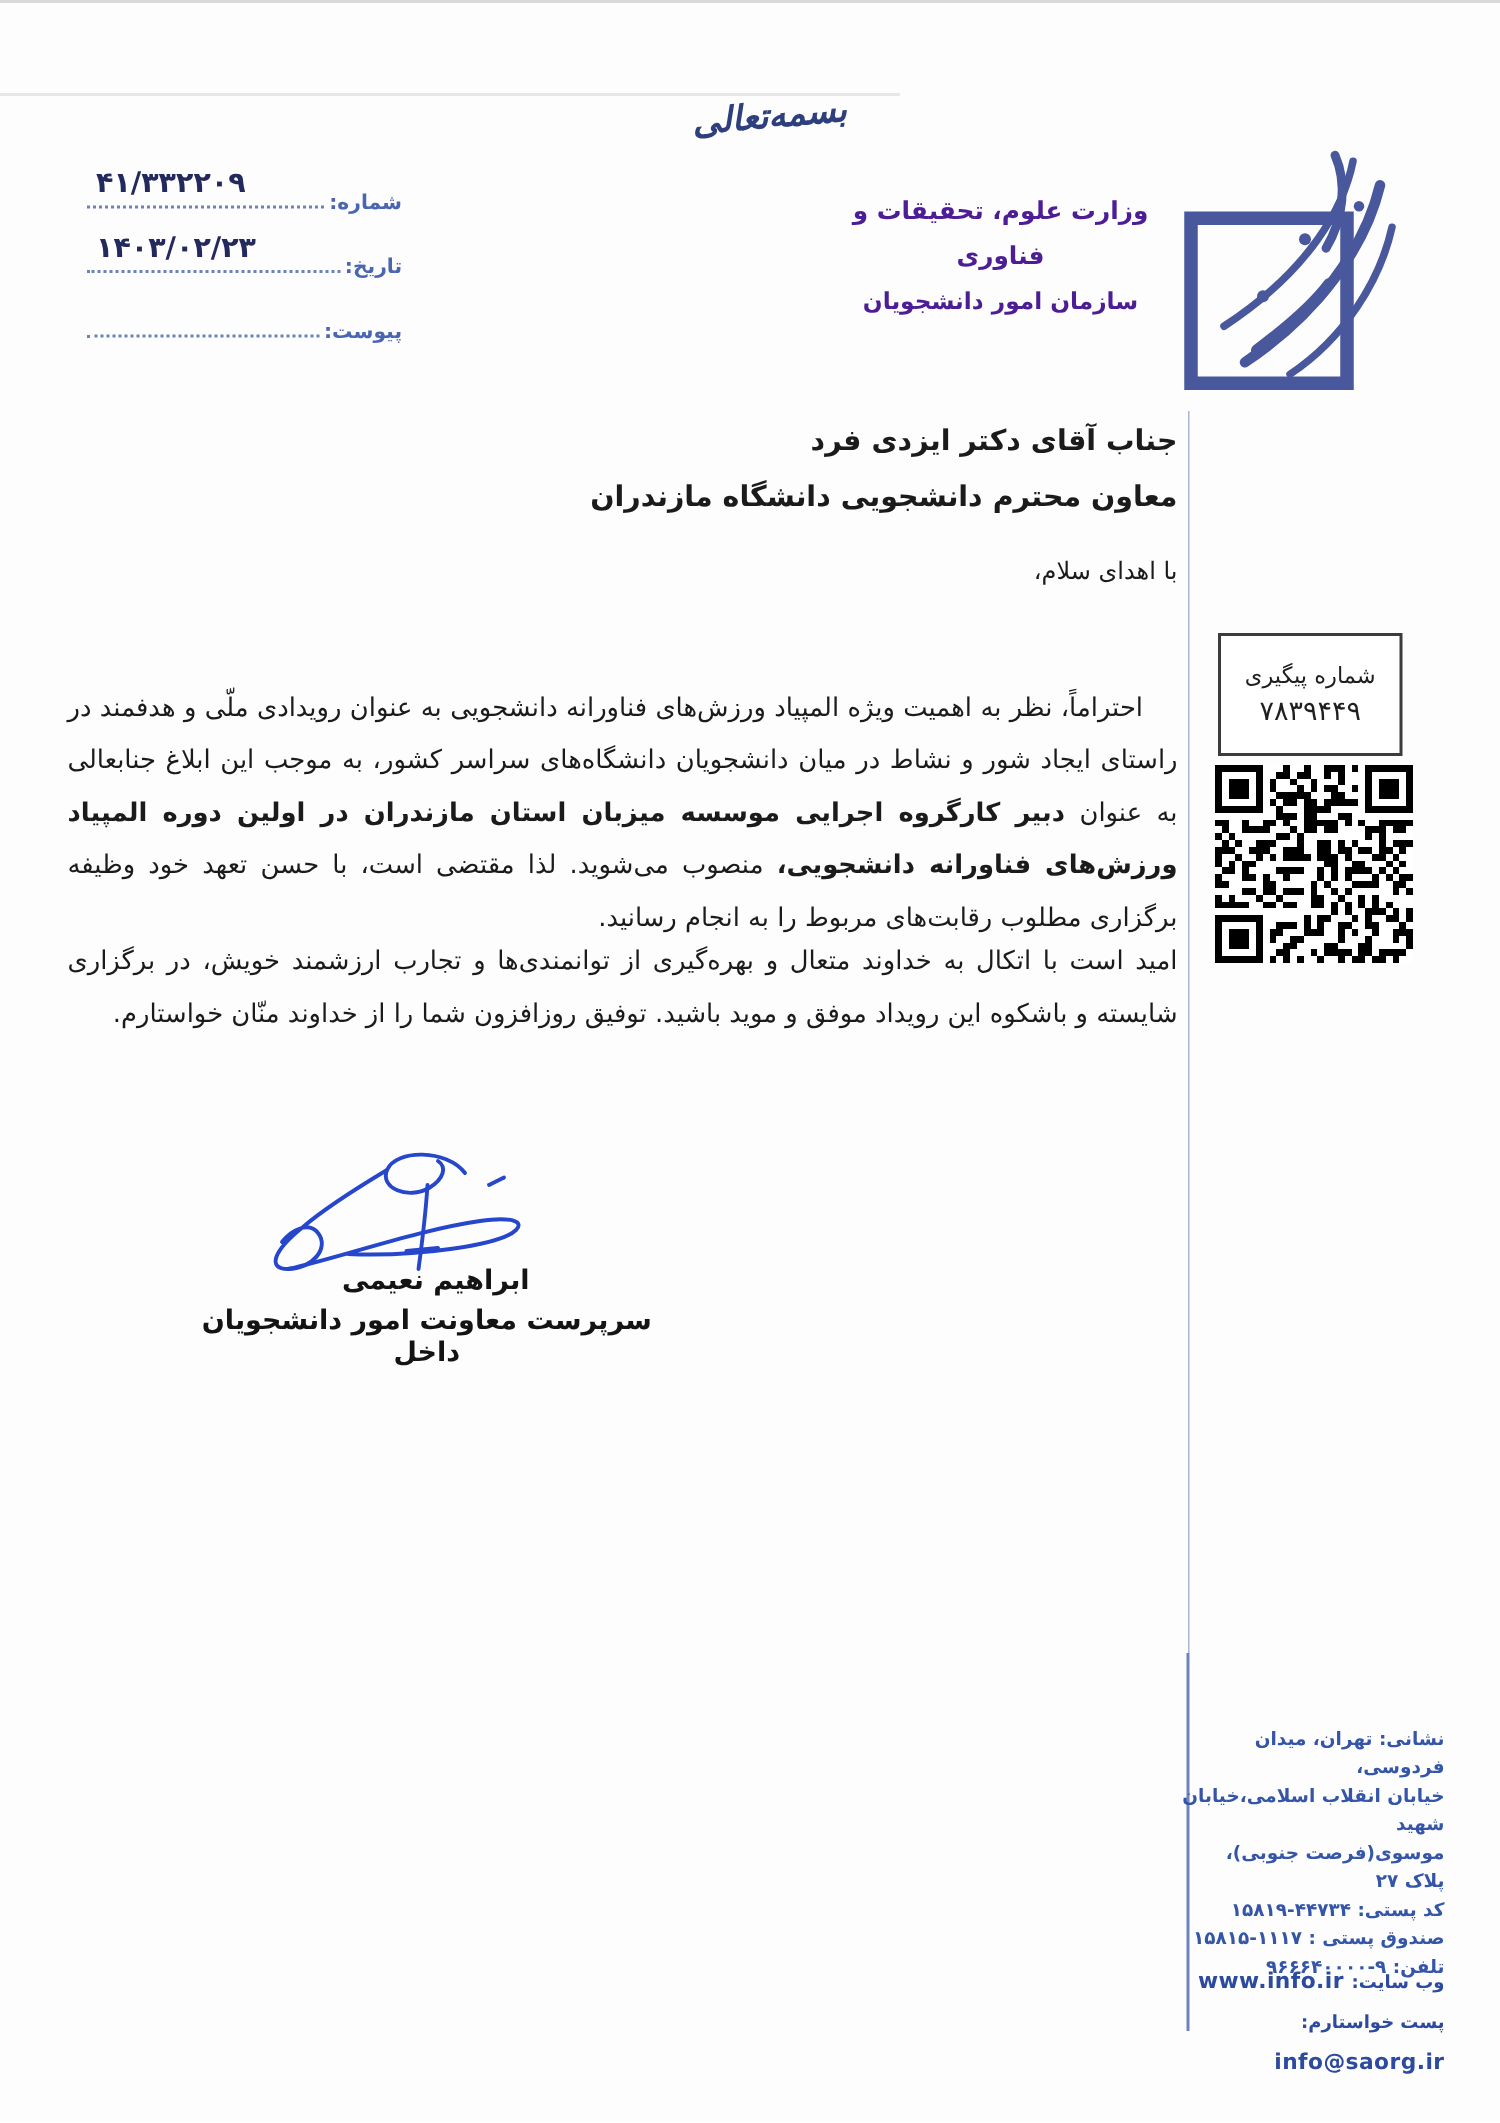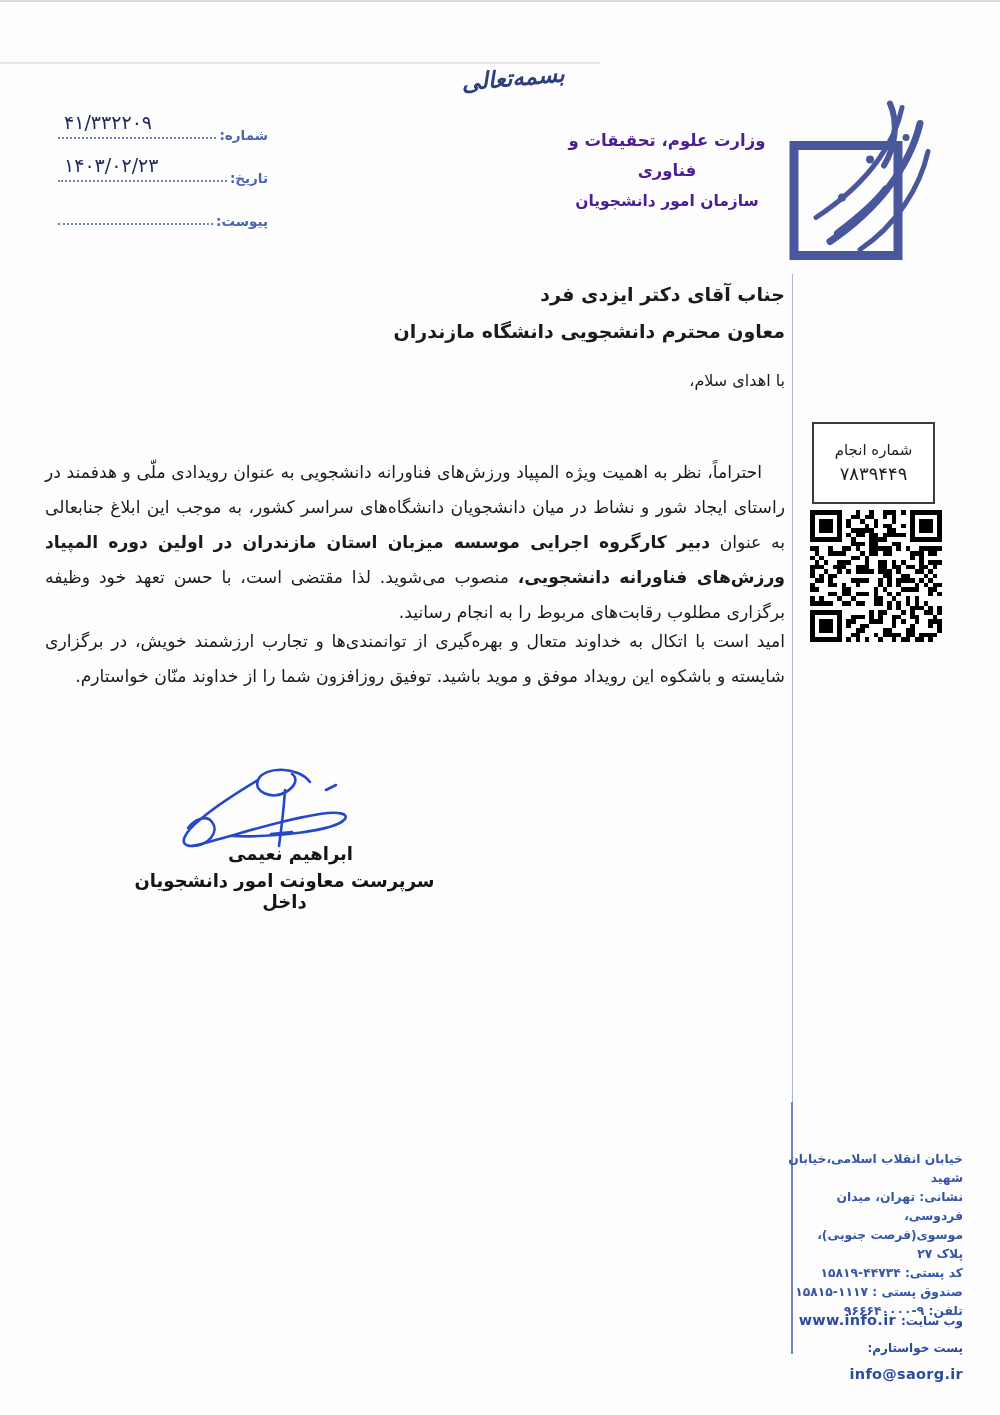--- a/index.html
+++ b/index.html
@@ -23,21 +23,21 @@
   .org-block .l2 { font-size:15.5px; font-weight:bold; line-height:30px; }
 
   .logo { position:absolute; left:778px; top:90px; width:158px; height:178px; }
 
   
   .fields { position:absolute; left:58px; top:98px; width:214px; }
   .field-row { position:relative; height:43px; display:flex; align-items:flex-end; }
   .field-label { font-size:13.5px; font-weight:600; color:#4a66b0; padding-right:4px; white-space:nowrap; }
   .field-dots { flex:1; border-bottom:2px dotted #6d82bd; margin-bottom:4px; margin-right:3px; }
   .field-value {
-    position:absolute; left:6px; bottom:10px; font-size:19px; font-weight:normal;
+    position:absolute; left:6px; bottom:10px; font-size:19px; font-weight:bold;
     color:#23295c; letter-spacing:1px; white-space:nowrap;
   }
 
   
   .vrule-top { position:absolute; left:792px; top:272px; width:1px; height:828px; background:#aab6d2; }
   .vrule-bottom { position:absolute; left:791px; top:1100px; width:2px; height:252px; background:#6d83bd; }
 
   
   .recipient { position:absolute; right:215px; top:274px; text-align:right; color:#1b1b1b; }
   .recipient .r1, .recipient .r2 { font-size:19px; font-weight:bold; line-height:37px; }
@@ -130,21 +130,21 @@
     <div class="r1">جناب آقای دکتر ایزدی فرد</div>
     <div class="r2">معاون محترم دانشجویی دانشگاه مازندران</div>
     <div class="sal">با اهدای سلام،</div>
   </div>
 
   <p class="para para1"><span>احتراماً، نظر به اهمیت ویژه المپیاد ورزش‌های فناورانه دانشجویی به عنوان رویدادی ملّی و هدفمند در راستای ایجاد شور و نشاط در میان دانشجویان دانشگاه‌های سراسر کشور، به موجب این ابلاغ جنابعالی به عنوان </span><span class="b">دبیر کارگروه اجرایی موسسه میزبان استان مازندران در اولین دوره المپیاد ورزش‌های فناورانه دانشجویی،</span><span> منصوب می‌شوید. لذا مقتضی است، با حسن تعهد خود وظیفه برگزاری مطلوب رقابت‌های مربوط را به انجام رسانید.</span></p>
 
   <p class="para para2">امید است با اتکال به خداوند متعال و بهره‌گیری از توانمندی‌ها و تجارب ارزشمند خویش، در برگزاری شایسته و باشکوه این رویداد موفق و موید باشید. توفیق روزافزون شما را از خداوند منّان خواستارم.</p>
 
   <div class="tracking-box">
-    <div class="tl">شماره انجام</div>
+    <div class="tl">شماره پیگیری</div>
     <div class="tv">۷۸۳۹۴۴۹</div>
   </div>
 
   <svg class="qr" id="qr" viewBox="0 0 29 29" shape-rendering="crispEdges">
       <rect x="0" y="0" width="29" height="29" fill="#fff"></rect>
       <rect x="10" y="0" width="1" height="1" fill="#000"></rect>
       <rect x="13" y="0" width="1" height="1" fill="#000"></rect>
       <rect x="16" y="0" width="1" height="1" fill="#000"></rect>
       <rect x="17" y="0" width="1" height="1" fill="#000"></rect>
       <rect x="18" y="0" width="1" height="1" fill="#000"></rect>
@@ -458,22 +458,22 @@
       <path d="M34,84 C70,76 120,58 162,52 C182,49 192,52 186,58 C176,68 120,76 74,74"></path>
       <path d="M127,28 C126,44 124,62 121,84"></path>
       <path d="M113,72 L134,70"></path>
       <path d="M168,28 L178,23"></path>
     </g>
   </svg>
   <div class="sig-name">ابراهیم نعیمی</div>
   <div class="sig-title">سرپرست معاونت امور دانشجویان داخل</div>
 
   <div class="footer-address">
+    <div>نشانی: تهران، میدان فردوسی،</div>
     <div>خیابان انقلاب اسلامی،خیابان شهید</div>
-    <div>نشانی: تهران، میدان فردوسی،</div>
     <div>موسوی(فرصت جنوبی)، پلاک ۲۷</div>
     <div>کد پستی: ۴۴۷۳۴-۱۵۸۱۹</div>
     <div>صندوق پستی : ۱۱۱۷-۱۵۸۱۵</div>
     <div>تلفن: ۹-۹۶۶۶۴۰۰۰۰</div>
   </div>
 
   <div class="footer-web">
     <div>
       <span class="lbl">وب سایت:</span>
       <span class="val">www.info.ir</span>

